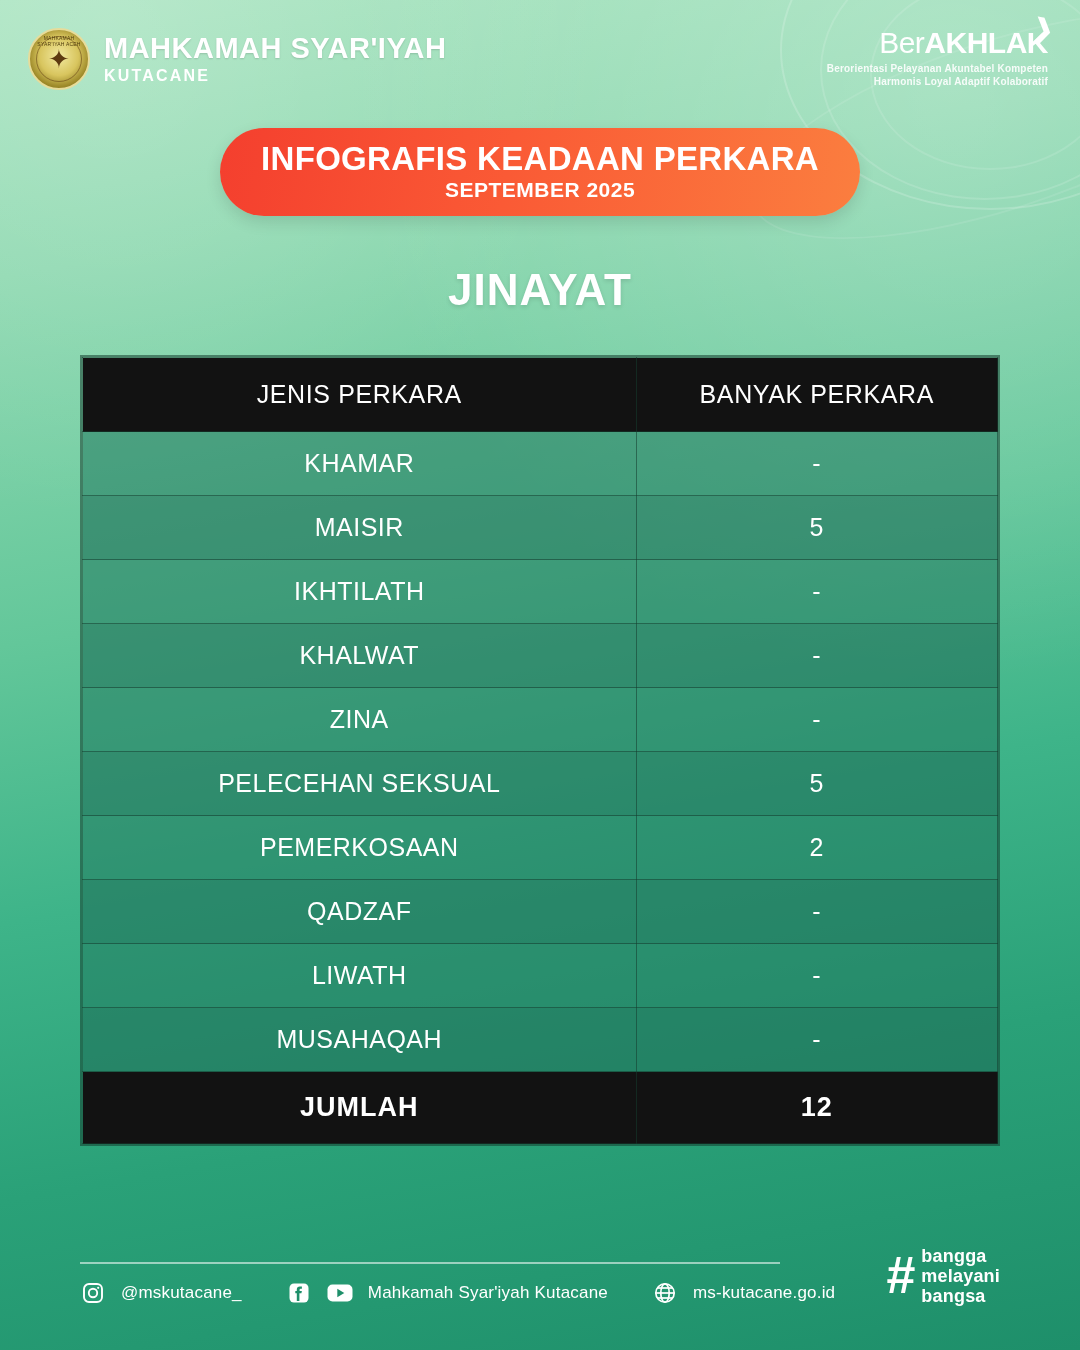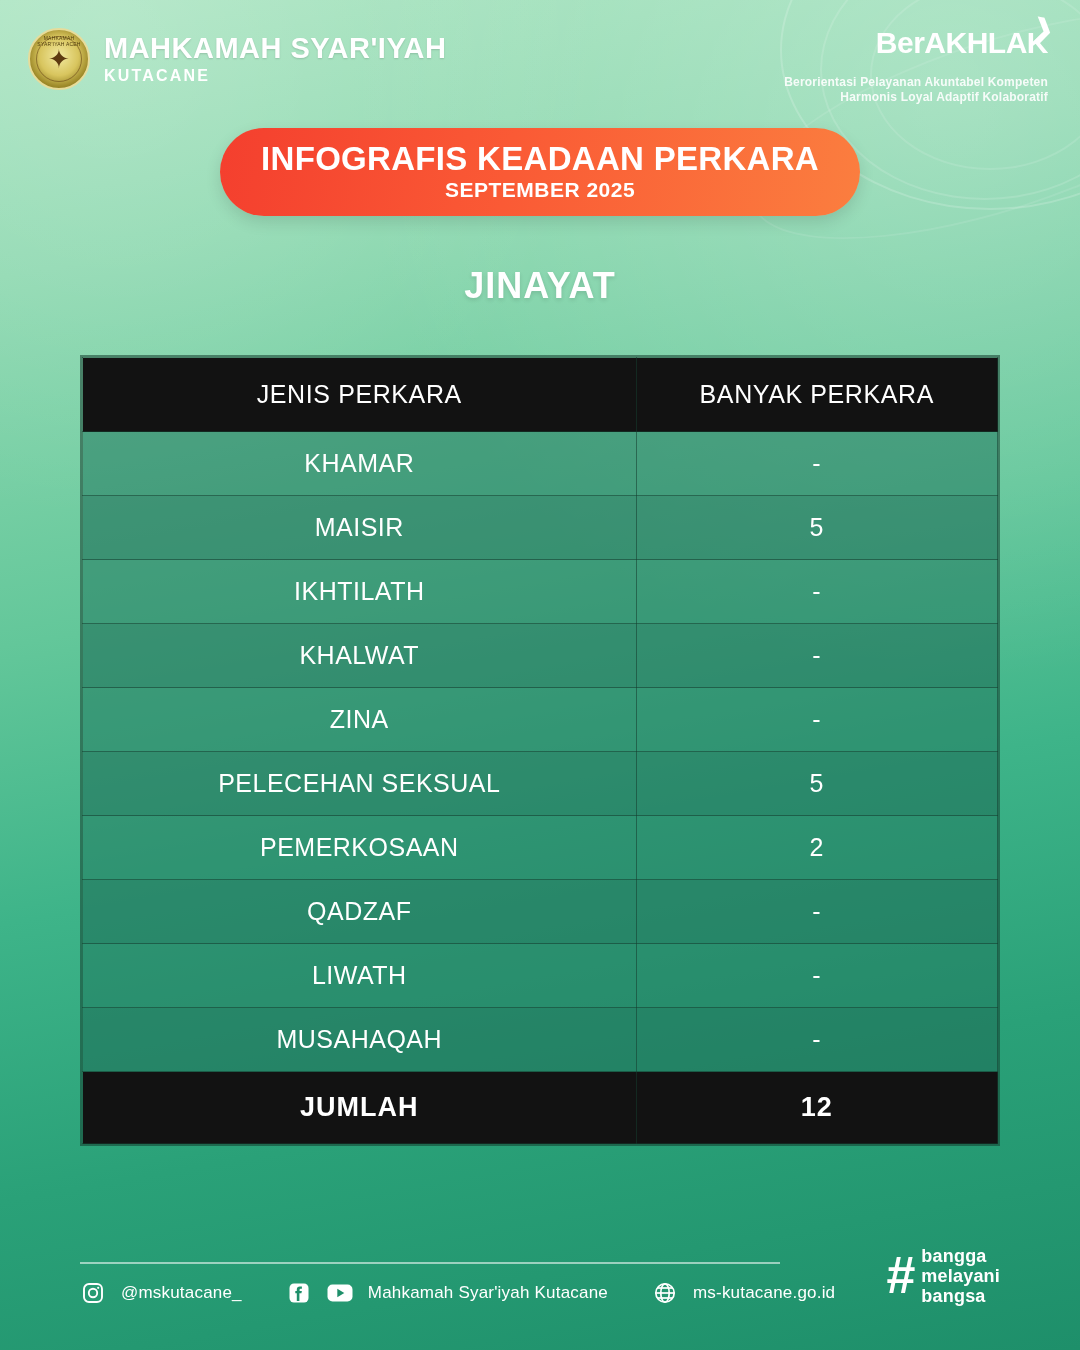--- a/index.html
+++ b/index.html
@@ -59,23 +59,23 @@
     font-size: 29px; font-weight: 800; letter-spacing: .5px; line-height: 1.05;
     text-shadow: 0 1px 2px rgba(0,0,0,.15);
   }
   .brand-sub {
     font-size: 16px; font-weight: 700; letter-spacing: 2.2px; margin-top: 3px;
   }
   .berakhlak { text-align: right; color: #fff; position: relative; padding-right: 4px; }
   .berakhlak .ba-title {
     font-size: 30px; font-weight: 800; letter-spacing: -0.5px; line-height: 1;
   }
-  .berakhlak .ba-title .light { font-weight: 700; text-align: right; }
+  .berakhlak .ba-title .light { font-weight: 400; text-align: right; }
   .berakhlak .ba-desc {
-    margin-top: 17px; font-size: 12px; line-height: 1.25; font-weight: 700;
+    margin-top: 5px; font-size: 10px; line-height: 1.25; font-weight: 700;
     opacity: .9; letter-spacing: .2px;
   }
   .berakhlak .chev {
     position: absolute; right: -2px; top: -14px;
     font-size: 26px; font-weight: 700; color: #fff; transform: rotate(12deg);
   }
 
   
   .pill {
     position: absolute; top: 128px; left: 50%; transform: translateX(-50%);
@@ -84,21 +84,21 @@
     display: flex; flex-direction: column; align-items: center; justify-content: center;
     box-shadow: 0 6px 16px rgba(0,0,0,.12);
     color: #fff;
   }
   .pill-main { font-size: 33px; font-weight: 800; letter-spacing: .3px; line-height: 1.05; }
   .pill-sub { font-size: 21px; font-weight: 800; letter-spacing: .5px; margin-top: 2px; }
 
   
   .section-title {
     position: absolute; top: 265px; left: 0; right: 0; text-align: center;
-    color: #fff; font-size: 36px; font-weight: 800; letter-spacing: 1px;
+    color: #fff; font-size: 44px; font-weight: 800; letter-spacing: 1px;
     text-shadow: 0 2px 4px rgba(0,0,0,.12);
   }
 
   
   .table-wrap {
     position: absolute; top: 355px; left: 80px; width: 920px;
     border: 2px solid rgba(20,60,45,0.55);
   }
   table { width: 100%; border-collapse: collapse; }
   th, td {

